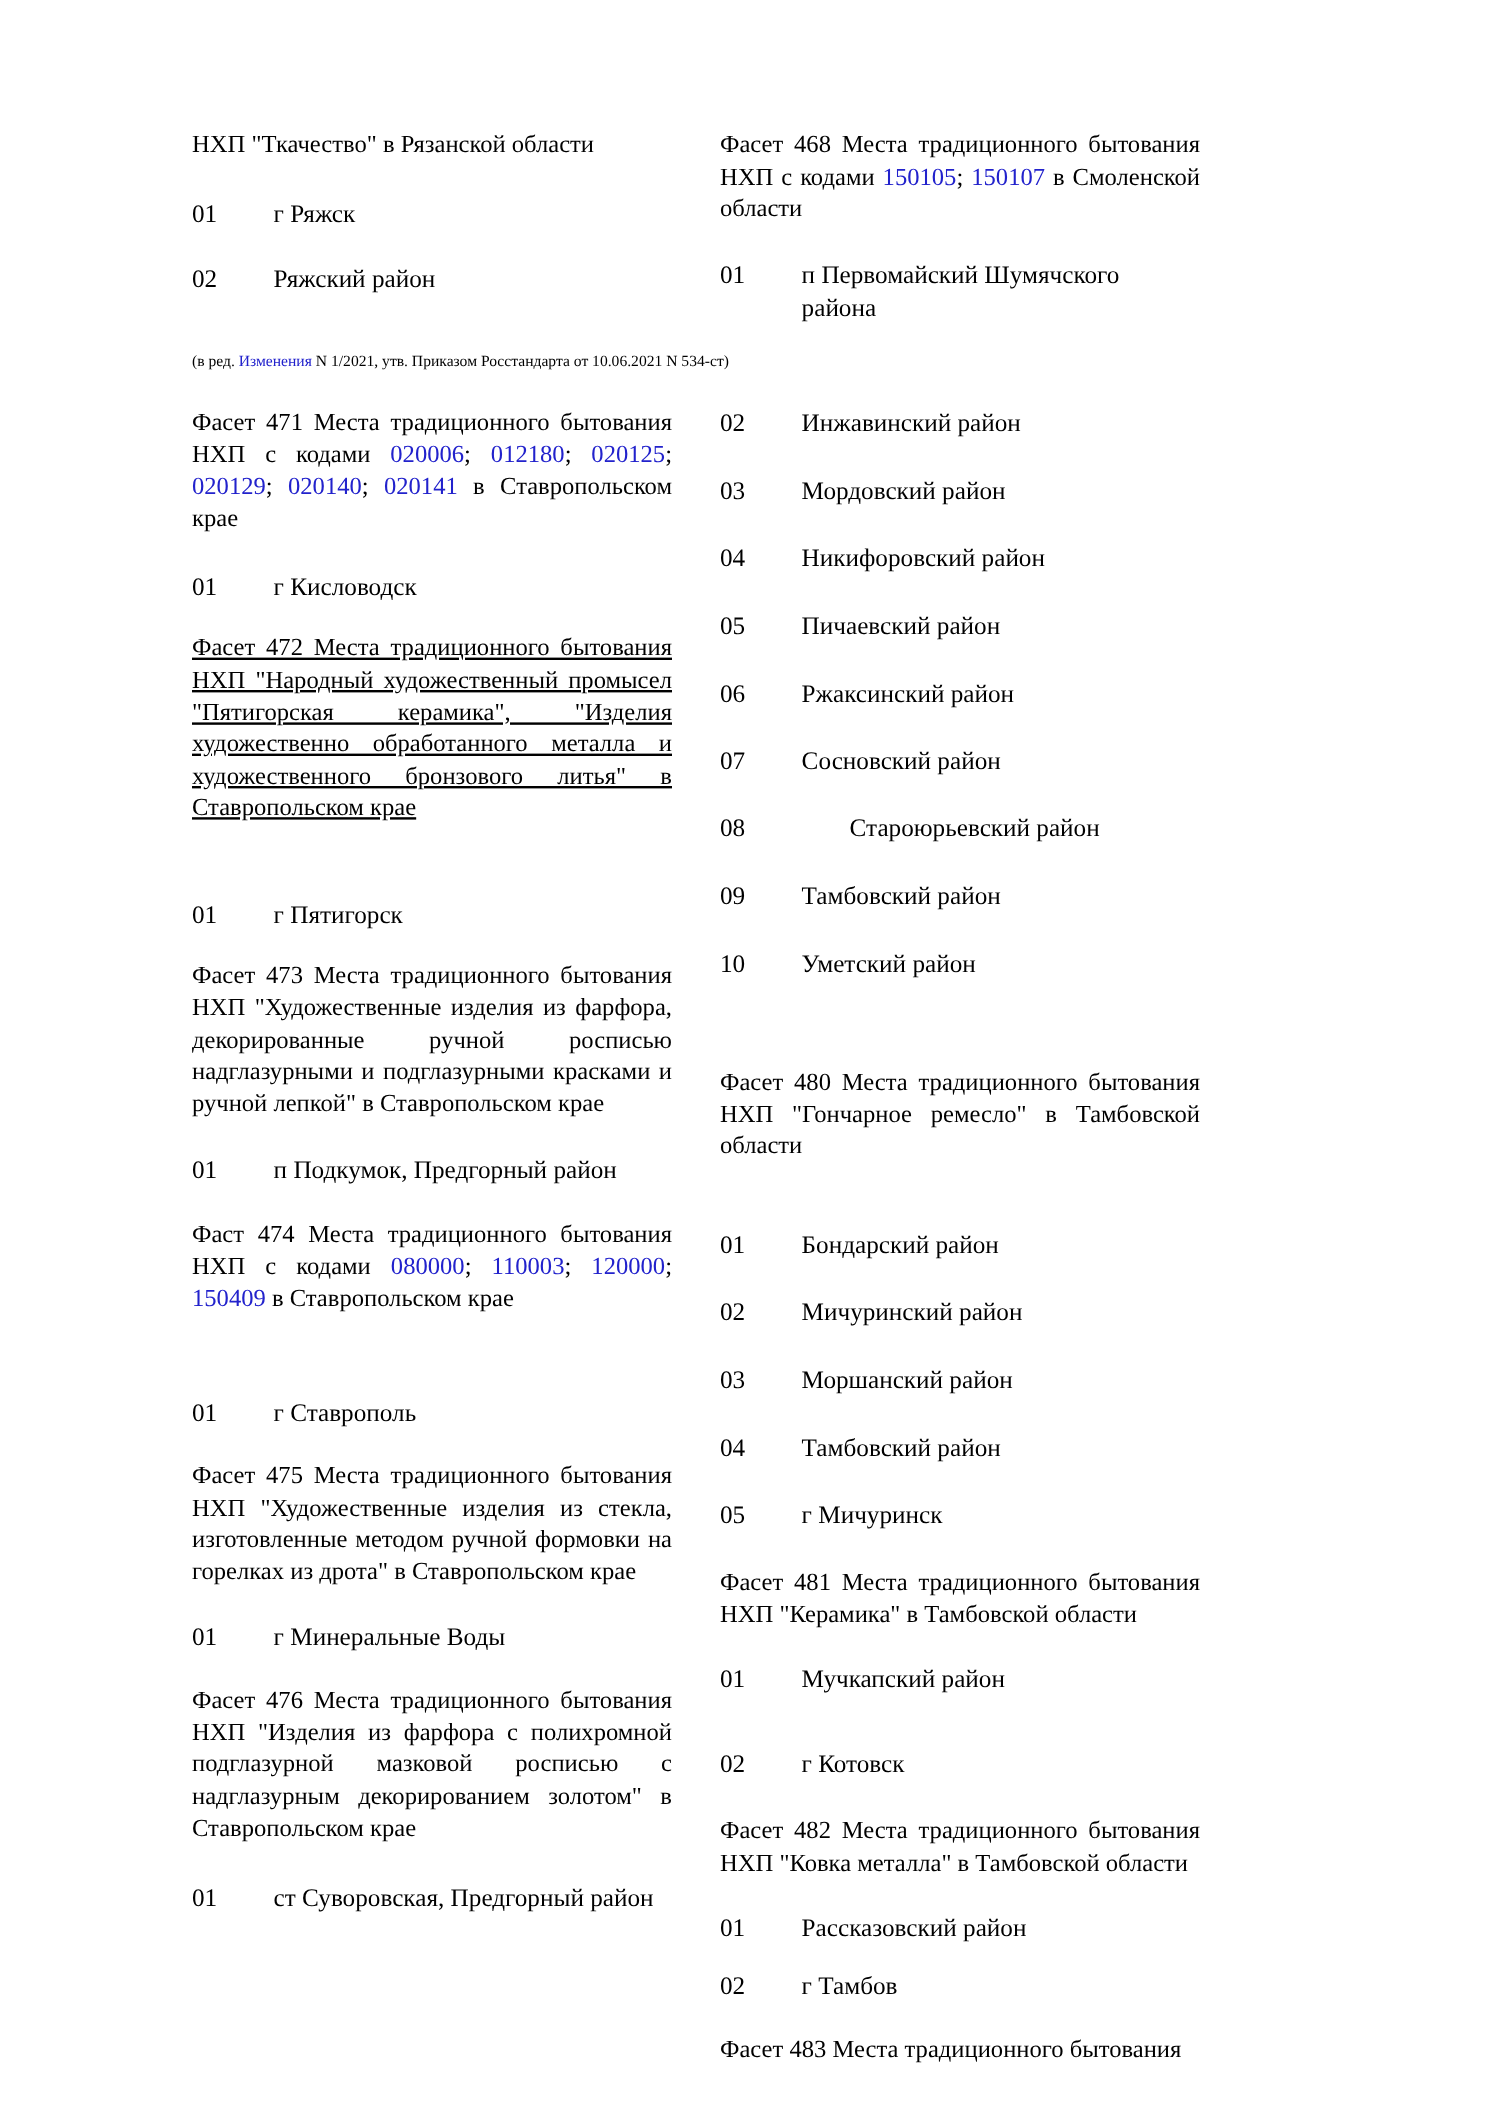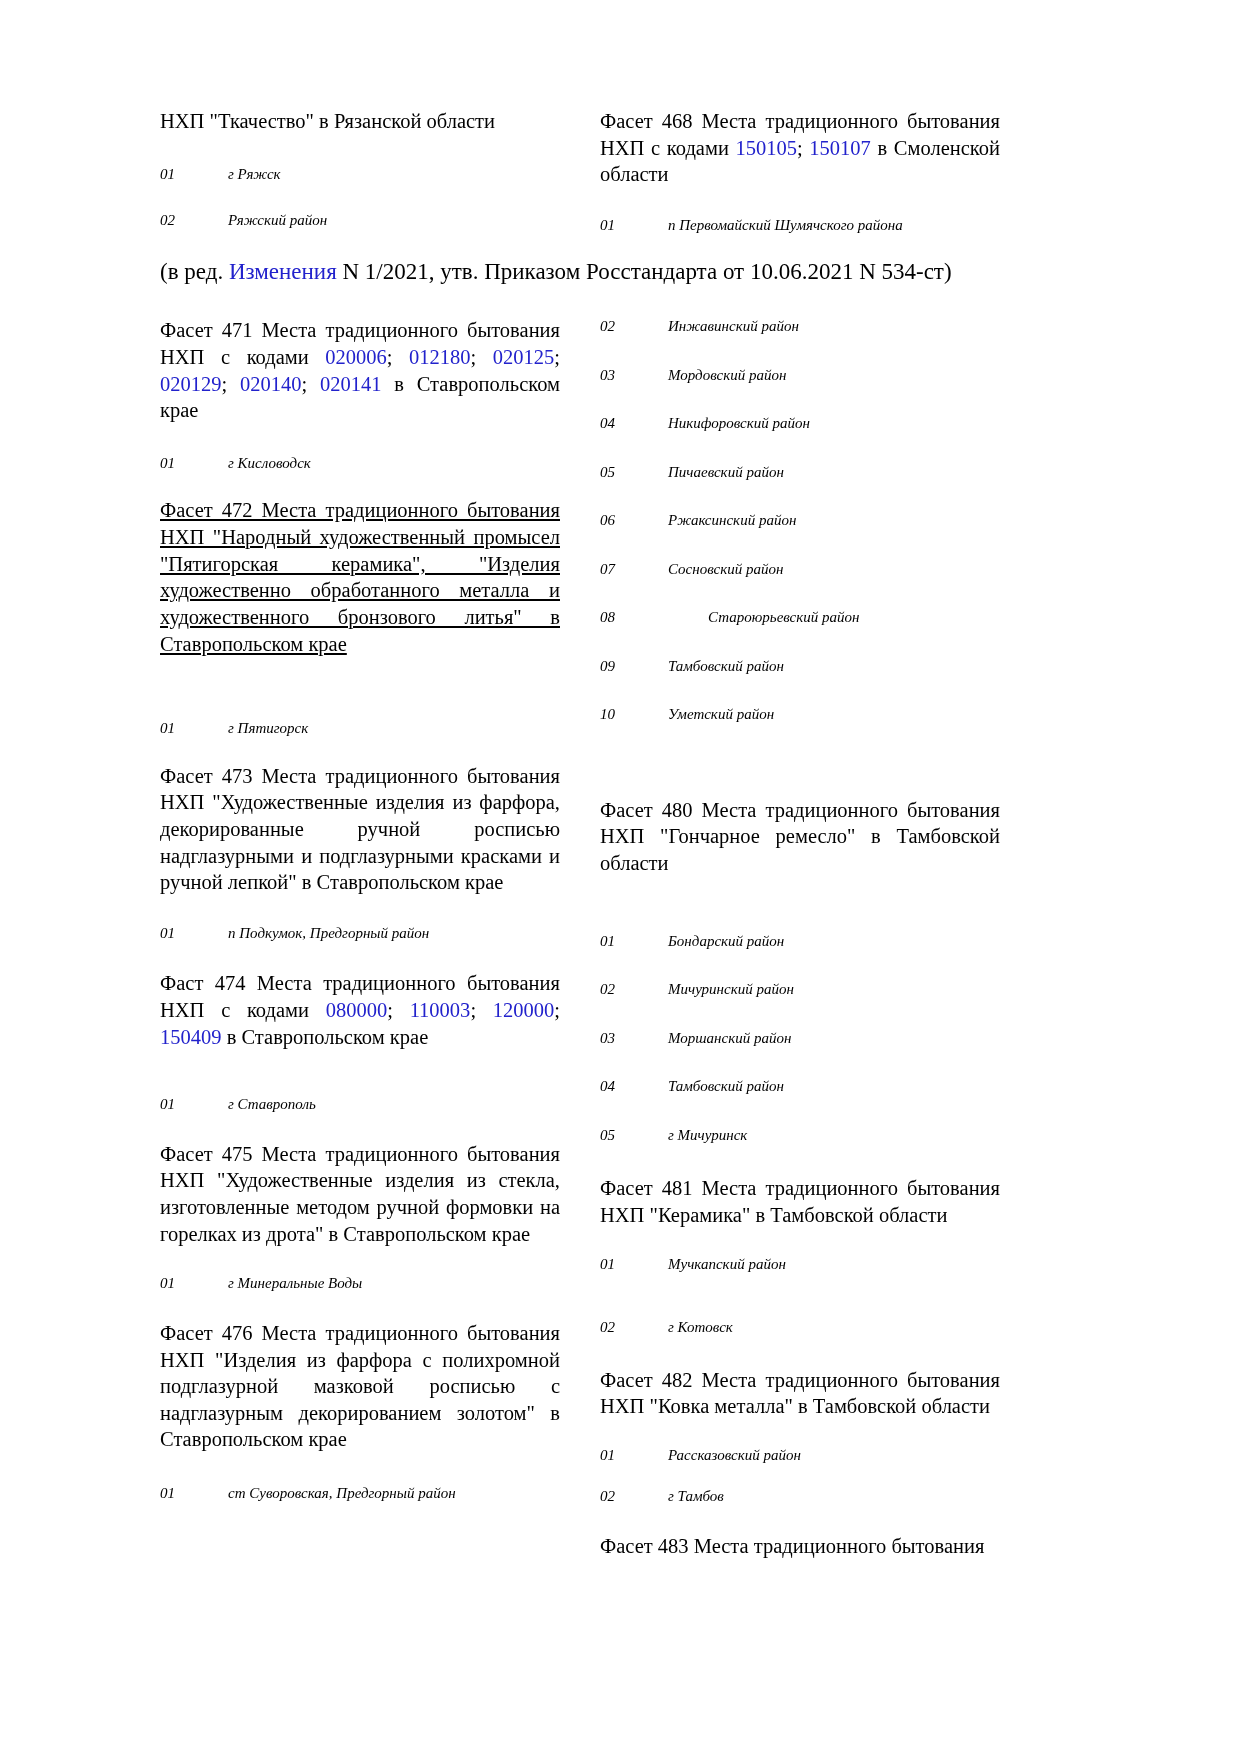--- a/index.html
+++ b/index.html
@@ -44,36 +44,35 @@
   }
 
   
   .facet {
     text-align: justify;
   }
 
   
   .entry {
     display: flex;
-    font-size: 15px;
+    font-size: 21px;
     line-height: 1.30;
     margin: 0 0 27px 0;
     align-items: baseline;
-    font-style: italic;
   }
   .entry .code {
     flex: 0 0 auto;
     min-width: 68px;
   }
   .entry .name {
     flex: 1 1 auto;
   }
 
   .note {
-    font-size: 23px;
+    font-size: 13px;
     line-height: 1.30;
     margin: 0 0 30px 0;
     text-align: left;
   }
 
   a.codelink, .codelink {
     color: #2222cc;
     text-decoration: none;
   }
   .link {
@@ -139,21 +138,21 @@
           <span class="name">г Пятигорск</span>
         </div>
 
         <p class="para facet" style="margin-bottom:28px;">Фасет 473 Места традиционного бытования НХП "Художественные изделия из фарфора, декорированные ручной росписью надглазурными и подглазурными красками и ручной лепкой" в Ставропольском крае</p>
 
         <div class="entry" style="margin-bottom:27px;">
           <span class="code">01</span>
           <span class="name">п Подкумок, Предгорный район</span>
         </div>
 
-        <p class="para facet" style="margin-bottom:45px;">
+        <p class="para facet" style="margin-bottom:68px;">
           <span>Фаст 474 Места традиционного бытования НХП с кодами </span><span class="codelink">080000</span>; <span class="codelink">110003</span>; <span class="codelink">120000</span>; <span class="codelink">150409</span><span> в Ставропольском крае</span>
         </p>
 
         <div class="entry" style="margin-bottom:26px;">
           <span class="code">01</span>
           <span class="name">г Ставрополь</span>
         </div>
 
         <p class="para facet" style="margin-bottom:27px;">Фасет 475 Места традиционного бытования НХП "Художественные изделия из стекла, изготовленные методом ручной формовки на горелках из дрота" в Ставропольском крае</p>
 

